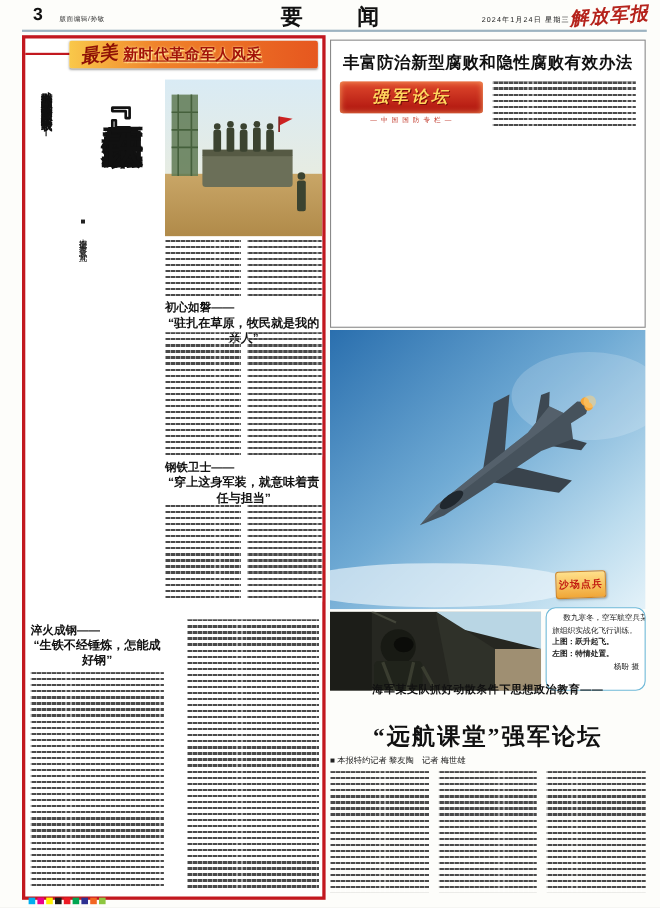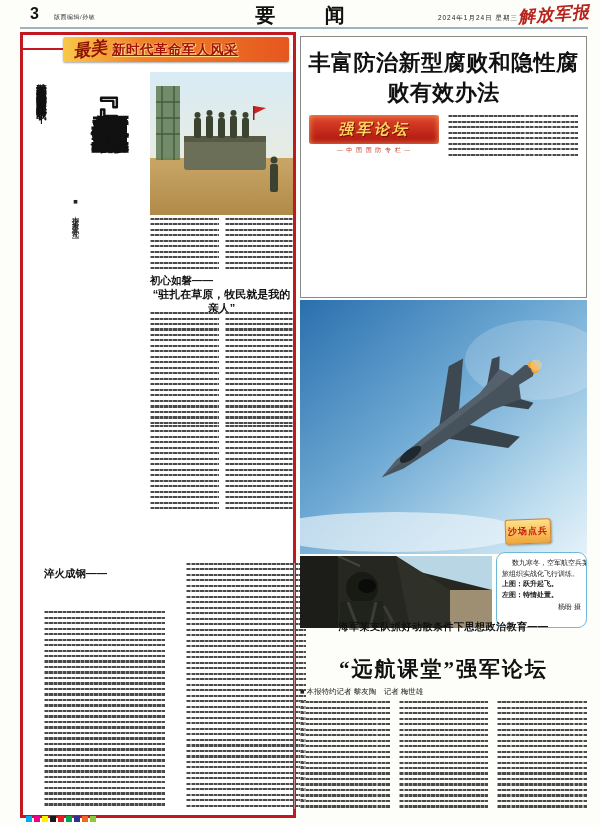--- a/index.html
+++ b/index.html
@@ -43,28 +43,28 @@
   .regB { position:absolute; left:127px; top:183px; width:143px; }
   .greek2 { display:flex; gap:6px; }
   .greek { background-image:
       repeating-linear-gradient(to right, rgba(255,255,255,.5) 0 1px, transparent 1px 4.5px),
       repeating-linear-gradient(to bottom, #4a4a4a 0 2px, transparent 2px 5.5px);
     background-color:transparent; flex:1; }
   .subhead { padding:3px 0 2px; }
   .subhead .pre { display:block; font-size:10.5px; font-weight:900; line-height:14px; }
   .subhead .quo { display:block; font-size:11px; font-weight:900; line-height:14px;text-align:center; }
 
-  .regC { position:absolute; left:5px; top:528px; width:262px; height:246px; display:flex; gap:21px;margin-left:16px; }
+  .regC { position:absolute; left:5px; top:528px; width:262px; height:246px; display:flex; gap:21px; }
   .regC .ccol { flex:1; display:flex; flex-direction:column; }
   .regC .greek { width:100%; }
 
   
   .rbox { position:absolute; left:300px; top:36px; width:287px; height:262px;
     border:1px solid #8a8a8a; background:#fff; }
-  .rbox-title { margin-top:11px; text-align:center; font-size:22px; font-weight:900; letter-spacing:.5px; }
+  .rbox-title { margin-top:11px; text-align:center; font-size:15px; font-weight:900; letter-spacing:.5px; }
   .rbox-byline { margin-top:7px; text-align:center; font-size:7.5px; color:#222; }
   .rbox-cols { display:flex; gap:9px; padding:7px 8px 0 8px; }
   .rbox-c1, .rbox-c2 { flex:1; display:flex; flex-direction:column;text-align:center; }
   .forum-banner { height:29px; border-radius:3px; display:flex; align-items:center; justify-content:center;
     background:linear-gradient(180deg,#e04a2d,#ad120d); box-shadow:inset 0 0 6px #f4a05f;
     font-size:15px; font-weight:900; font-style:italic; color:#ffd75e; letter-spacing:3px;
     text-shadow:1px 1px 0 #7a0c08; }
   .forum-sub { height:13px; display:flex; align-items:center; justify-content:center;
     font-size:6px; color:#c0392b; letter-spacing:1px; }
 
@@ -153,38 +153,43 @@
         <polygon points="104,34 116,36 104,42" fill="#c22"></polygon>
         <rect x="103" y="34" width="1.5" height="14" fill="#822"></rect>
       </svg>
     </div>
 
     <div class="regB">
       <div class="greek2" style="height:52px">
         <div class="greek"></div>
         <div class="greek"></div>
       </div>
-      <div class="subhead" style="height:42px">
+      <div class="subhead" style="height:32px">
         <span class="pre">初心如磐——</span>
         <span class="quo">“驻扎在草原，牧民就是我的亲人”</span>
       </div>
       <div class="greek2" style="height:113px">
         <div class="greek"></div>
         <div class="greek"></div>
+      </div>
+      <div class="subhead" style="height:44px">
+        <span class="pre">钢铁卫士——</span>
+        <span class="quo">“穿上这身军装，就意味着责任与担当”</span>
       </div>
       <div class="greek2" style="height:88px">
         <div class="greek"></div>
         <div class="greek"></div>
       </div>
     </div>
 
     <div class="regC">
       <div class="ccol">
         <div class="subhead" style="height:48px">
           <span class="pre">淬火成钢——</span>
+          <span class="quo">“生铁不经锤炼，怎能成好钢”</span>
         </div>
         <div class="greek" style="flex:1"></div>
       </div>
       <div class="ccol">
         <div class="greek" style="flex:1"></div>
       </div>
     </div>
   </div>
 
   <div class="rbox">

